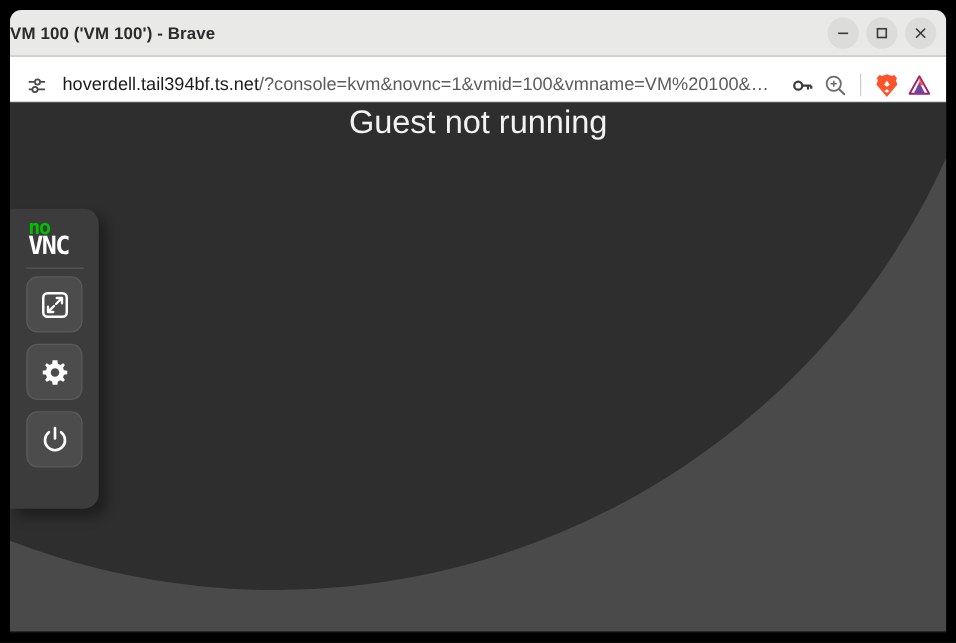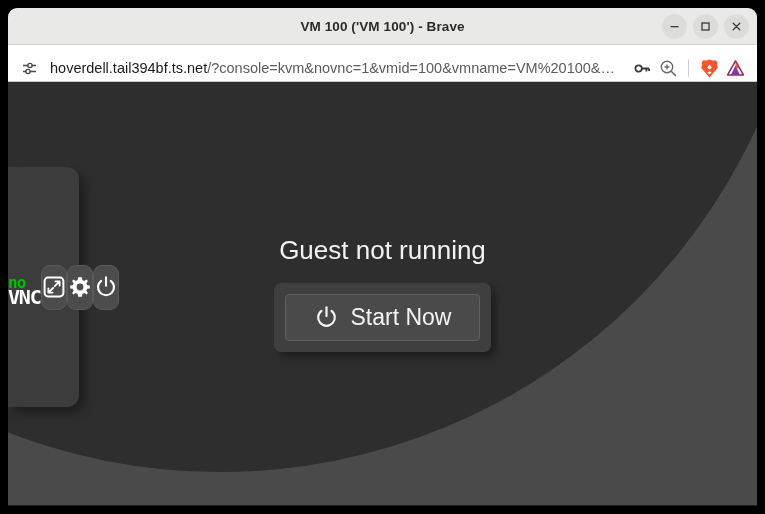--- a/index.html
+++ b/index.html
@@ -21,21 +21,21 @@
   }
 
   
   #title-bar {
     position: relative;
     height: 37px;
     background: #e9e9e7;
     border-bottom: 1px solid #d2d2d0;
     display: flex;
     align-items: center;
-    justify-content: center;
+    justify-content: flex-start;
   }
   #window-title {
     font-size: 13.5px;
     font-weight: bold;
     color: #2b2b2b;
     letter-spacing: .1px;
     white-space: nowrap;
   }
   #window-controls {
     position: absolute;
@@ -103,21 +103,21 @@
 
   
   #novnc-sidebar {
     position: absolute;
     left: 0; top: 85px;
     width: 71px; height: 240px;
     background: #3c3c3c;
     border-radius: 0 12px 12px 0;
     box-shadow: 6px 6px 9px rgba(0,0,0,.34);
     display: flex;
-    flex-direction: row;
+    flex-direction: column;
     align-items: center;
     padding-top: 9px;
   }
   #novnc-logo {
     width: 42px;
     display: flex; flex-direction: column;
     align-items: flex-start;
     line-height: .78;
     user-select: none;
   }
@@ -146,21 +146,22 @@
     margin-bottom: 9px;
     cursor: pointer;
   }
   .sb-btn svg { display: block; }
 
   
   #guest-panel {
     position: absolute;
     left: 0; right: 0; top: 0; bottom: 0;
     display: flex; flex-direction: column;
-    align-items: center; justify-content: center;
+    align-items: center; justify-content: space-between;
+    padding-bottom: 22px;
   }
   #guest-status {
     font-size: 26px;
     color: #f2f2f2;
     font-weight: normal;
     margin-bottom: 17px;
     white-space: nowrap;
   }
   #start-panel {
     background: #3f3f3f;
@@ -259,29 +260,20 @@
       </svg>
     </div>
   </div>
 
   <div id="vnc-canvas">
 
     <div id="bg-arc"></div>
 
     <div id="guest-panel">
       <div id="guest-status">Guest not running</div>
-      <div id="start-panel">
-        <div id="start-now-button">
-          <svg width="25" height="25" viewBox="0 0 24 24">
-            <path d="M7.2 5.6 A8 8 0 1 0 16.8 5.6" fill="none" stroke="#f4f4f4" stroke-width="2.1" stroke-linecap="round"></path>
-            <line x1="12" y1="2.2" x2="12" y2="10.6" stroke="#f4f4f4" stroke-width="2.1" stroke-linecap="round"></line>
-          </svg>
-          <span id="start-now-label">Start Now</span>
-        </div>
-      </div>
     </div>
 
     <div id="novnc-sidebar">
       <div id="novnc-logo">
         <span class="lg-no">no</span>
         <span class="lg-vnc">VNC</span>
       </div>
       <div id="sidebar-divider"></div>
 
       <div class="sb-btn">

